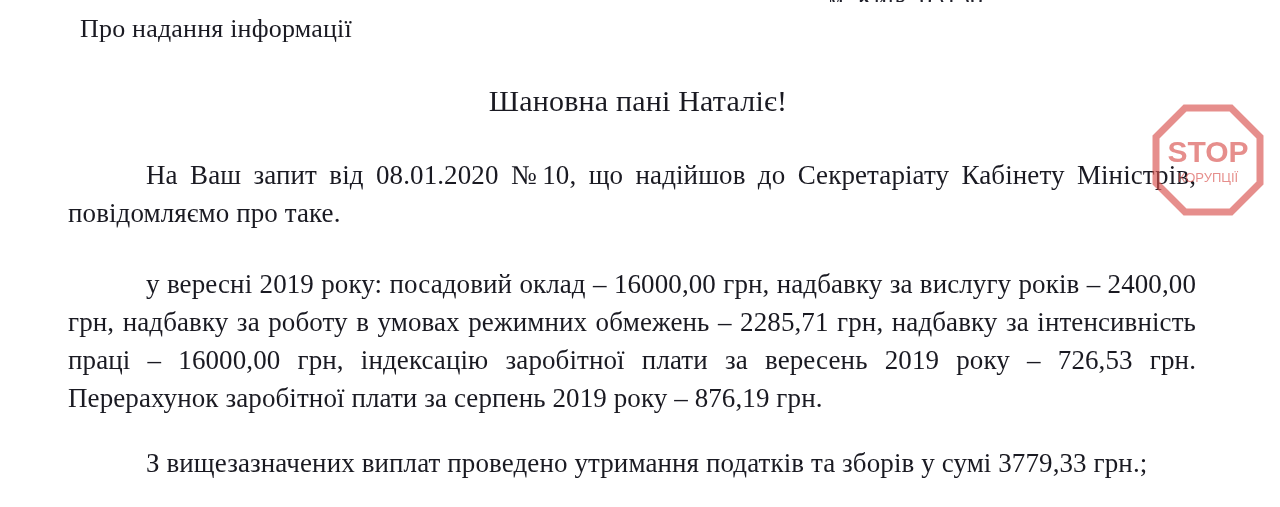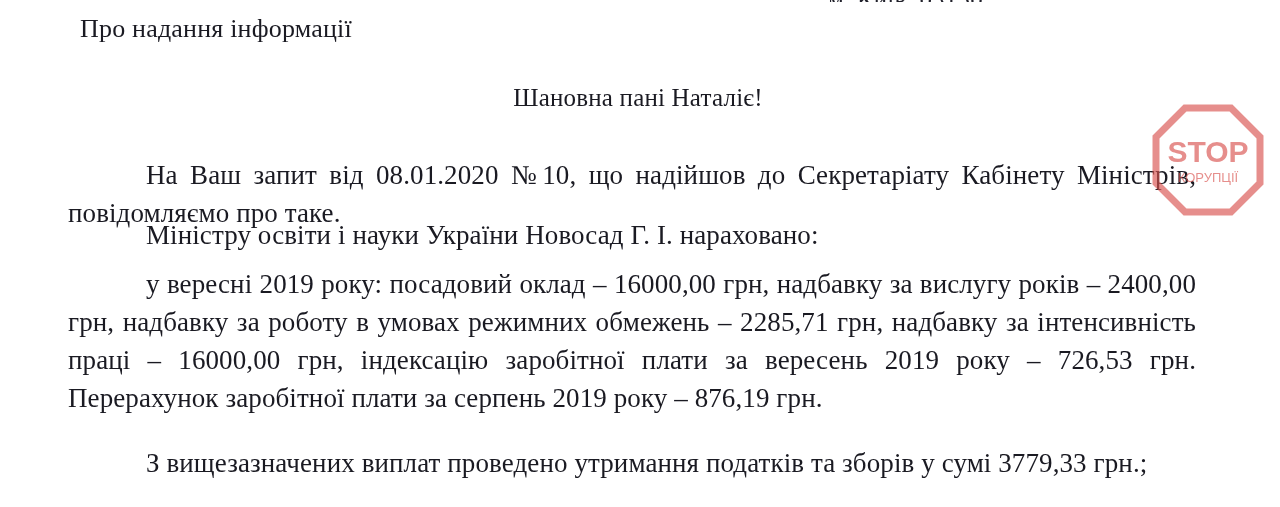--- a/index.html
+++ b/index.html
@@ -42,21 +42,21 @@
     top: 14px;
     font-size: 26px;
     letter-spacing: 0.2px;
   }
   .salutation {
     position: absolute;
     left: 0;
     top: 84px;
     width: 1140px;
     text-align: center;
-    font-size: 25px;
+    font-size: 30px;
     letter-spacing: 0.2px;
   }
   .para {
     position: absolute;
     width: 1128px;
     left: 0;
     font-size: 27px;
     line-height: 38px;
     text-align: justify;
     text-justify: inter-word;
@@ -87,21 +87,20 @@
   <div class="doc-body">
 
     <div class="cut-line">м. Київ, 03150</div>
 
     <div class="subject">Про надання інформації</div>
 
     <div class="salutation">Шановна пані Наталіє!</div>
 
     <div class="para" id="p1"><span class="indent"></span><span>На Ваш запит від 08.01.2020 №10, що надійшов до Секретаріату Кабінету Міністрів, повідомляємо про таке.</span></div>
 
-    <div class="para no-justify" id="p2"><span class="indent"></span><span>Міністру освіти і науки України Новосад Г. І. нараховано:</span></div>
 
     <div class="para" id="p3"><span class="indent"></span><span>у вересні 2019 року: посадовий оклад – 16000,00 грн, надбавку за вислугу років – 2400,00 грн, надбавку за роботу в умовах режимних обмежень – 2285,71 грн, надбавку за інтенсивність праці – 16000,00 грн, індексацію заробітної плати за вересень 2019 року – 726,53 грн. Перерахунок заробітної плати за серпень 2019 року – 876,19 грн.</span></div>
 
     <div class="para" id="p4"><span class="indent"></span><span>З вищезазначених виплат проведено утримання податків та зборів у сумі 3779,33 грн.;</span></div>
 
   </div>
 
   <div class="stamp">
     <svg width="112" height="112" viewBox="0 0 112 112" aria-hidden="true">
       <polygon points="33,4 79,4 108,33 108,79 79,108 33,108 4,79 4,33" fill="none" stroke="#d9534f" stroke-width="7"></polygon>

